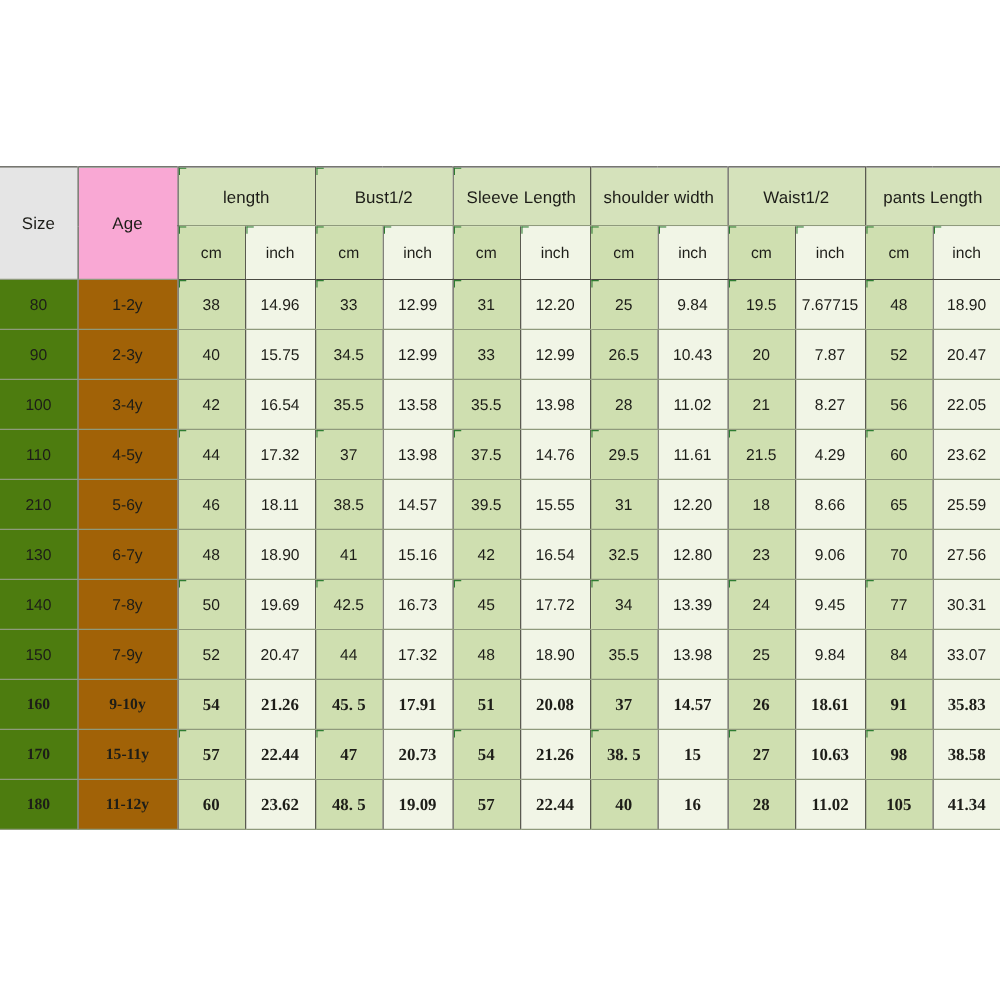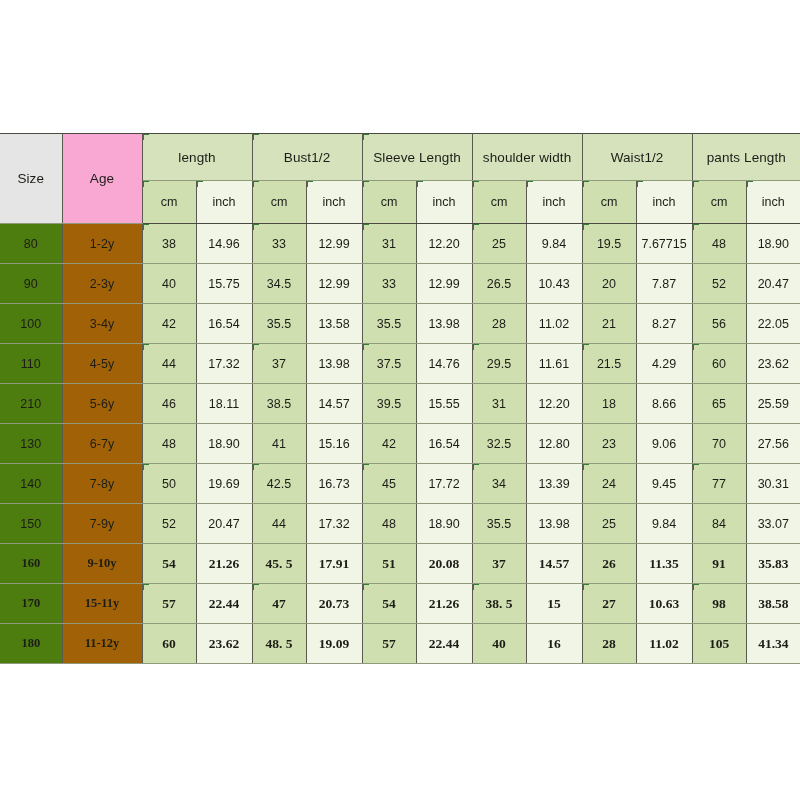--- a/index.html
+++ b/index.html
@@ -297,21 +297,21 @@
           <td class="c-age">9-10y</td>
           <td class="c-cm">54</td>
           <td class="c-inch">21.26</td>
           <td class="c-cm">45. 5</td>
           <td class="c-inch">17.91</td>
           <td class="c-cm">51</td>
           <td class="c-inch">20.08</td>
           <td class="c-cm">37</td>
           <td class="c-inch">14.57</td>
           <td class="c-cm">26</td>
-          <td class="c-inch">11.35</td>
+          <td class="c-inch">18.61</td>
           <td class="c-cm">91</td>
           <td class="c-inch">35.83</td>
         </tr>
         <tr class="data-row serif-row">
           <td class="c-size">170</td>
           <td class="c-age">15-11y</td>
           <td class="c-cm tick">57</td>
           <td class="c-inch">22.44</td>
           <td class="c-cm tick">47</td>
           <td class="c-inch">20.73</td>

